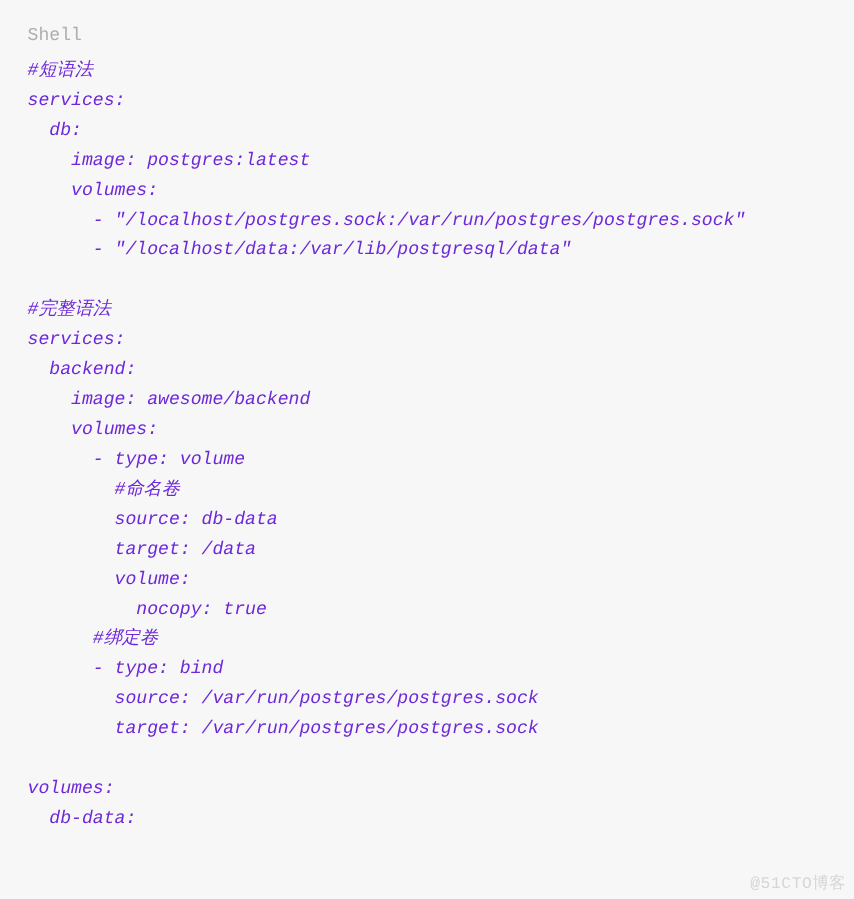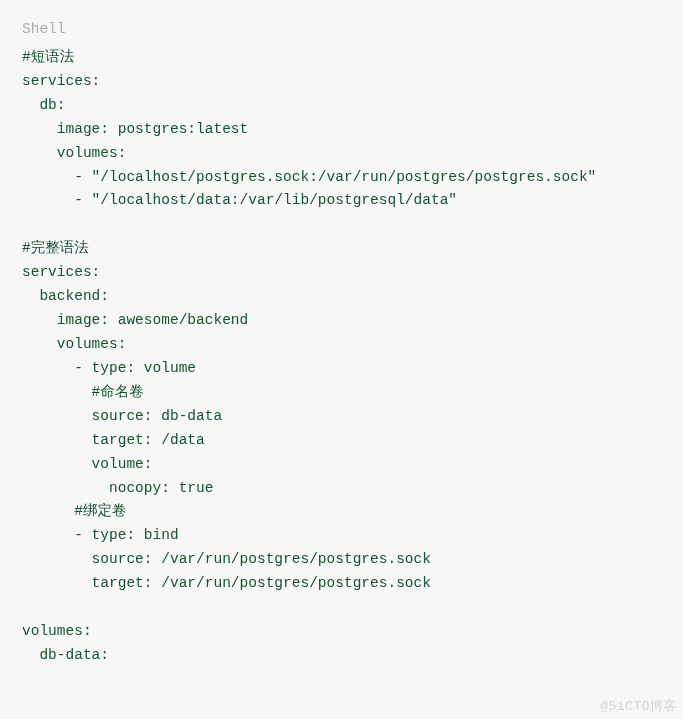--- a/index.html
+++ b/index.html
@@ -17,21 +17,22 @@
   }
   .label {
     color: #aeaeae;
     font-family: "Courier New", Consolas, monospace;
     font-size: 14.5px;
     margin-bottom: 2px;
   }
   pre {
     font-family: inherit;
     white-space: pre;
-    color: #14532d;
+    color: #6d28d9;
+    font-style: italic;
   }
   .watermark {
     position: absolute;
     right: 10px;
     bottom: 6px;
     color: #d6d6d6;
     font-size: 13px;
     font-family: Liberation Mono, monospace;
     letter-spacing: 0.5px;
   }

